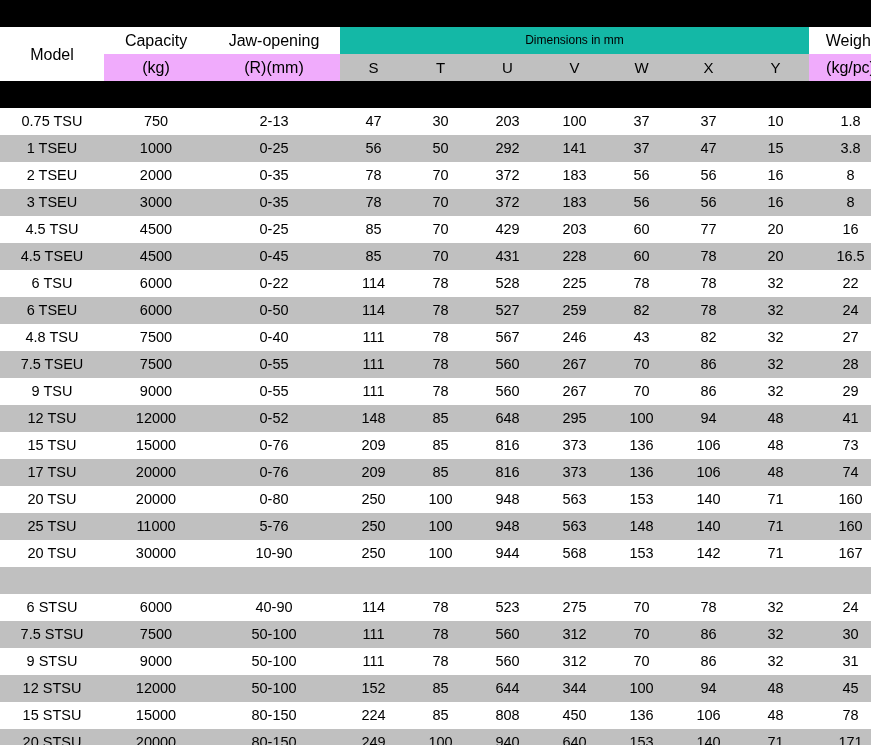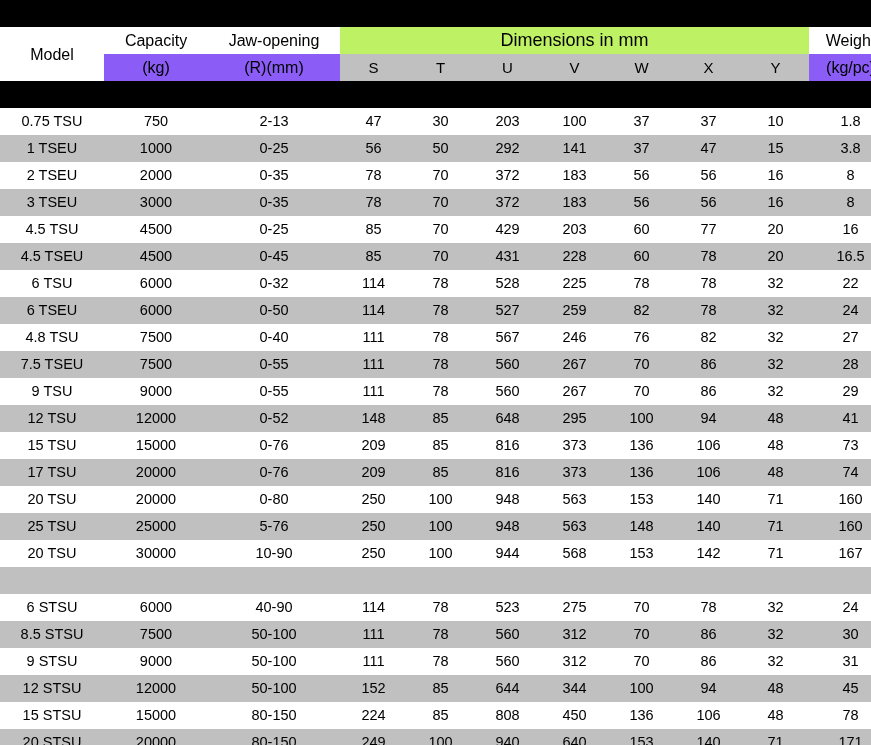--- a/index.html
+++ b/index.html
@@ -30,28 +30,28 @@
     border: 0;
   }
   
   .hdr-main {
     font-weight: bold;
     font-size: 16px;
     background: #ffffff;
   }
   .hdr-dims {
     font-weight: bold;
-    font-size: 18px;
-    background: #bef264;
+    font-size: 12px;
+    background: #14b8a6;
     border-bottom: 1px solid #000000;
   }
   .hdr-sub {
     font-weight: bold;
     font-size: 16px;
-    background: #8b5cf6;
+    background: #f0abfc;
   }
   .dim-letter {
     background: #c0c0c0;
     font-size: 15px;
   }
   
   .top-rule td {
     height: 6px;
     line-height: 6px;
     background: #000000;
@@ -201,21 +201,21 @@
         <td class="">431</td>
         <td class="">228</td>
         <td class="">60</td>
         <td class="">78</td>
         <td class="vsep-right">20</td>
         <td>16.5</td>
       </tr>
       <tr class="row-plain">
         <td class="vsep-right">6 TSU</td>
         <td class="vsep-right">6000</td>
-        <td class="vsep-right">0-32</td>
+        <td class="vsep-right">0-22</td>
         <td class="">114</td>
         <td class="">78</td>
         <td class="">528</td>
         <td class="">225</td>
         <td class="">78</td>
         <td class="">78</td>
         <td class="vsep-right">32</td>
         <td>22</td>
       </tr>
       <tr class="row-alt">
@@ -232,21 +232,21 @@
         <td>24</td>
       </tr>
       <tr class="row-plain">
         <td class="vsep-right">4.8 TSU</td>
         <td class="vsep-right">7500</td>
         <td class="vsep-right">0-40</td>
         <td class="">111</td>
         <td class="">78</td>
         <td class="">567</td>
         <td class="">246</td>
-        <td class="">76</td>
+        <td class="">43</td>
         <td class="">82</td>
         <td class="vsep-right">32</td>
         <td>27</td>
       </tr>
       <tr class="row-alt">
         <td class="vsep-right">7.5 TSEU</td>
         <td class="vsep-right">7500</td>
         <td class="vsep-right">0-55</td>
         <td class="">111</td>
         <td class="">78</td>
@@ -317,21 +317,21 @@
         <td class="">100</td>
         <td class="">948</td>
         <td class="">563</td>
         <td class="">153</td>
         <td class="">140</td>
         <td class="vsep-right">71</td>
         <td>160</td>
       </tr>
       <tr class="row-alt">
         <td class="vsep-right">25 TSU</td>
-        <td class="vsep-right">25000</td>
+        <td class="vsep-right">11000</td>
         <td class="vsep-right">5-76</td>
         <td class="">250</td>
         <td class="">100</td>
         <td class="">948</td>
         <td class="">563</td>
         <td class="">148</td>
         <td class="">140</td>
         <td class="vsep-right">71</td>
         <td>160</td>
       </tr>
@@ -358,21 +358,21 @@
         <td class="">114</td>
         <td class="">78</td>
         <td class="">523</td>
         <td class="">275</td>
         <td class="">70</td>
         <td class="">78</td>
         <td class="vsep-right">32</td>
         <td>24</td>
       </tr>
       <tr class="row-alt">
-        <td class="vsep-right">8.5 STSU</td>
+        <td class="vsep-right">7.5 STSU</td>
         <td class="vsep-right">7500</td>
         <td class="vsep-right">50-100</td>
         <td class="">111</td>
         <td class="">78</td>
         <td class="">560</td>
         <td class="">312</td>
         <td class="">70</td>
         <td class="">86</td>
         <td class="vsep-right">32</td>
         <td>30</td>

